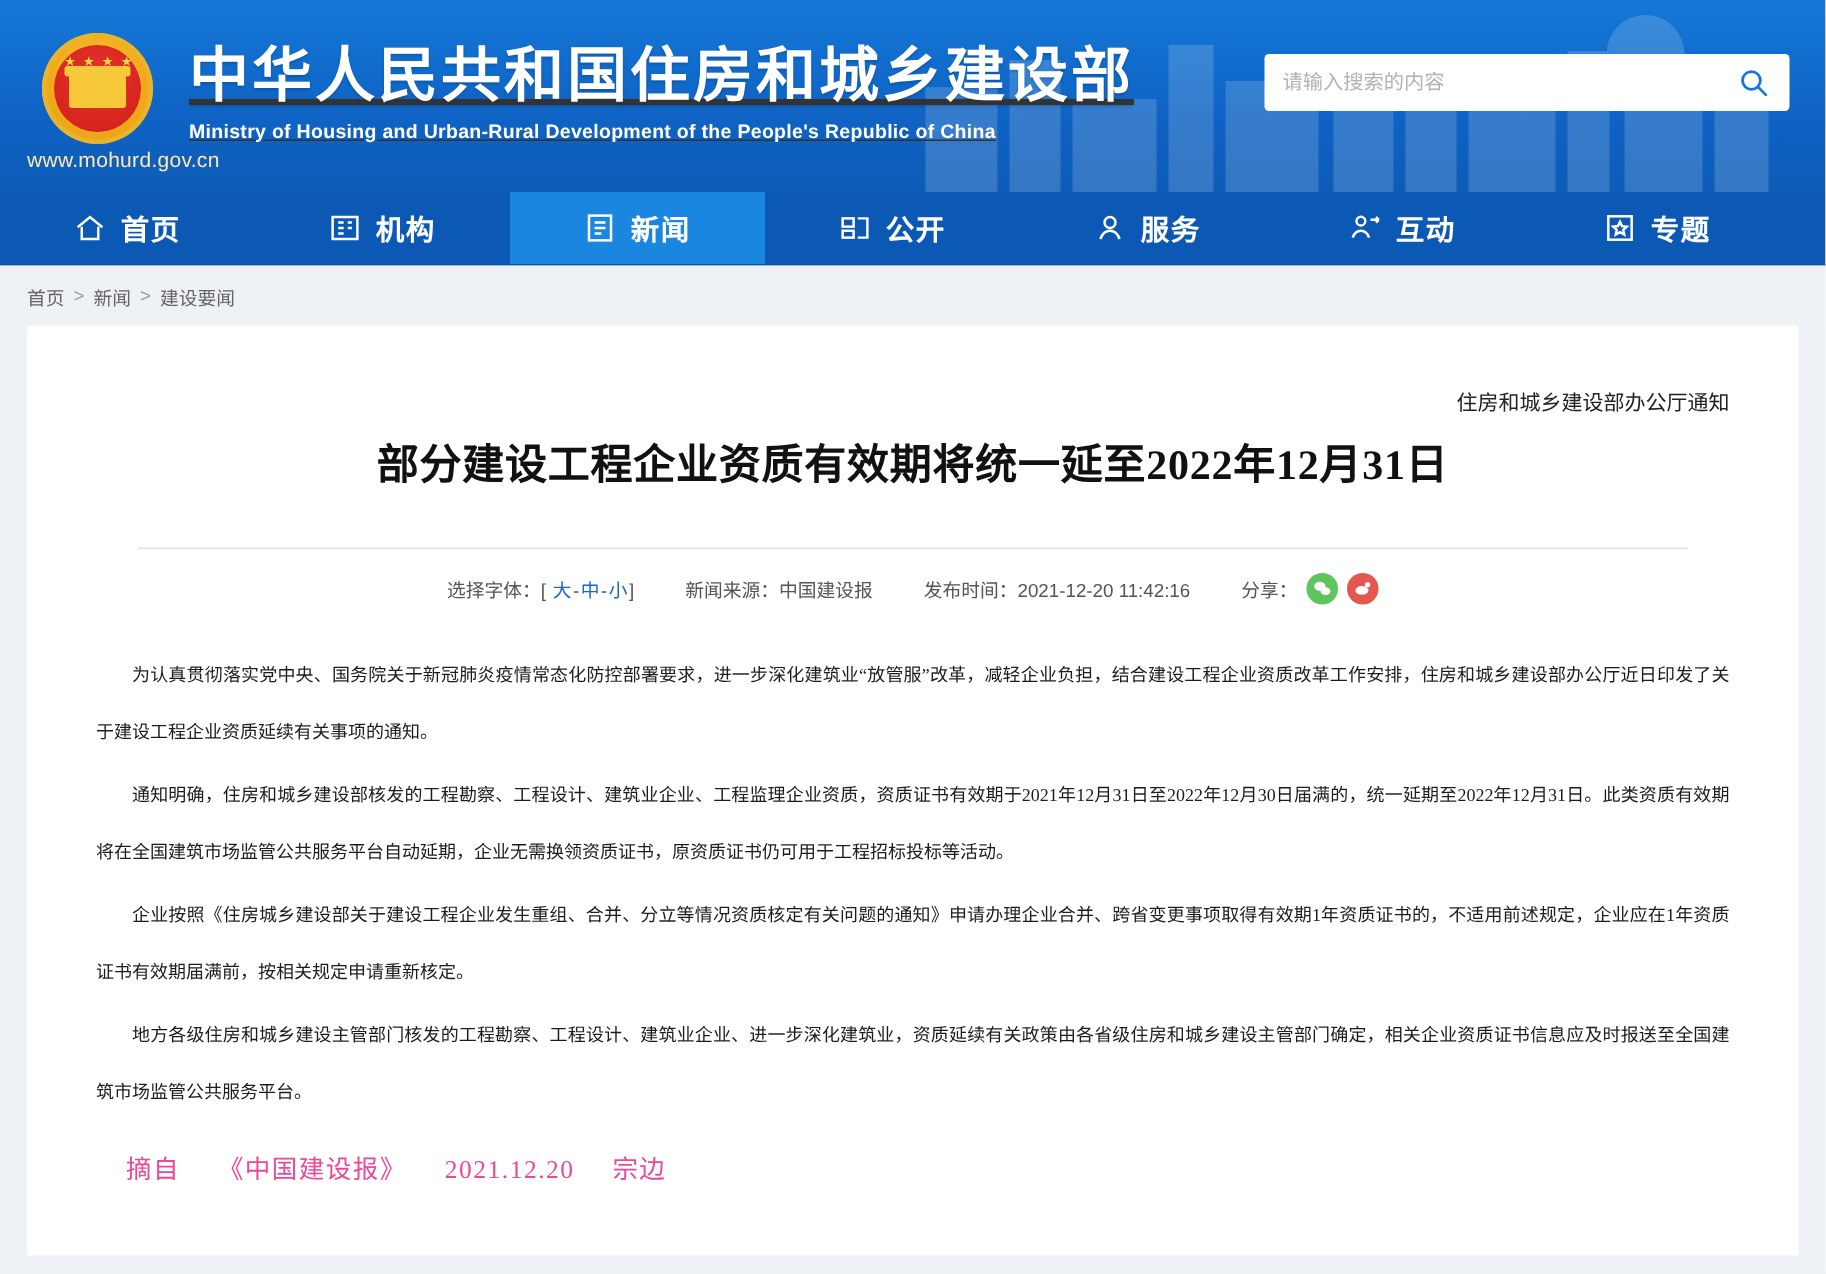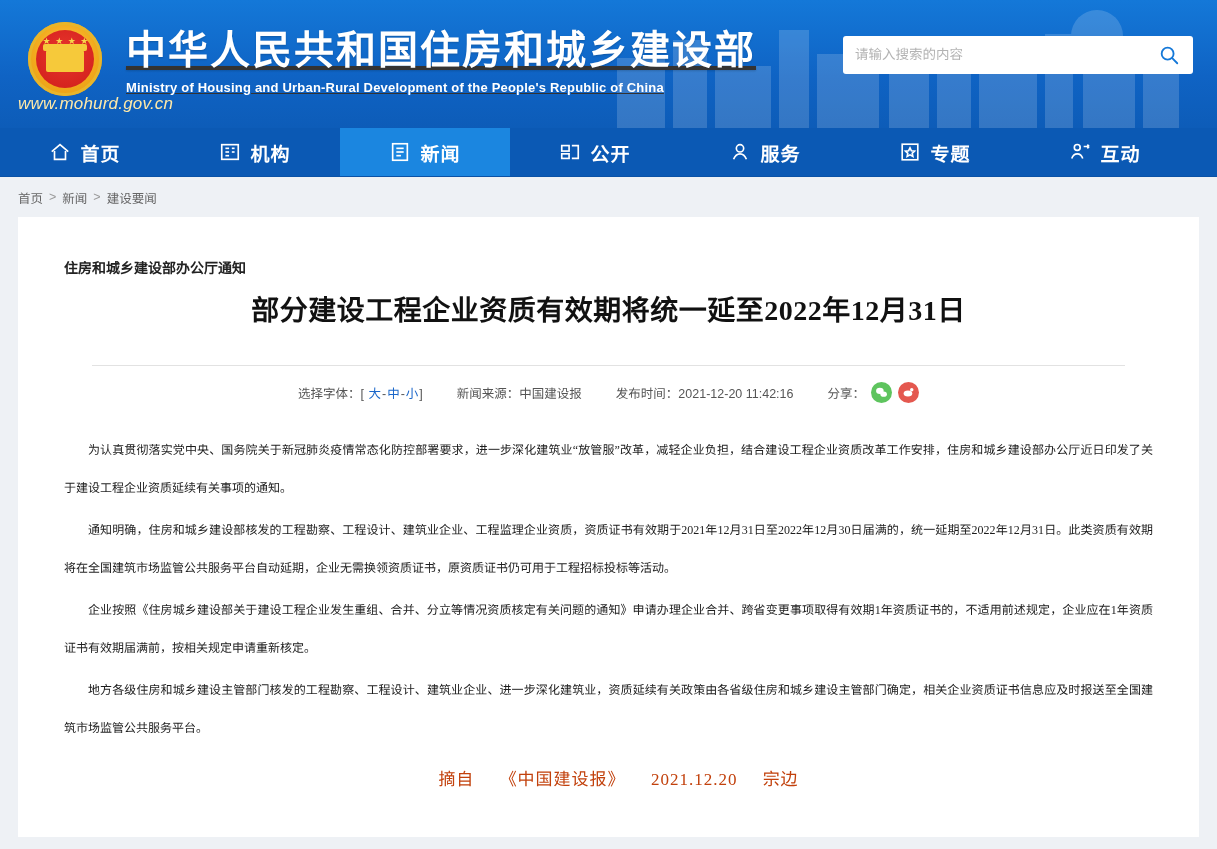--- a/index.html
+++ b/index.html
@@ -80,24 +80,23 @@
     width: 48px;
     font-size: 9px;
     color: #f7d64a;
     letter-spacing: 1px;
     text-align: center;
   }
   .site-url {
     position: absolute;
     left: 18px;
     bottom: 14px;
-    font-size: 17px;
+    font-size: 14px;
     color: #ffe9a8;
     letter-spacing: .2px;
-    font-style: italic;
   }
   .titles {
     margin-left: 6px;
     padding-bottom: 8px;
     text-decoration: underline;
   }
   .title-cn {
     font-family: "Liberation Serif", "DejaVu Serif", serif;
     font-weight: bold;
     font-size: 40px;
@@ -187,24 +186,24 @@
 
   
   .article {
     background: #fff;
     margin: 0 18px;
     min-height: 620px;
     padding: 40px 46px 20px 46px;
     box-sizing: border-box;
   }
   .kicker {
-    text-align: left;
+    text-align: right;
     font-size: 14px;
     color: #222;
-    font-weight: bold;
+    font-weight: normal;
     margin-bottom: 14px;
   }
   .headline {
     text-align: center;
     font-family: "Liberation Serif", "DejaVu Serif", serif;
     font-size: 28px;
     font-weight: bold;
     color: #111;
     letter-spacing: .5px;
     line-height: 40px;
@@ -252,24 +251,24 @@
     line-height: 38px;
     color: #1c1c1c;
     text-align: justify;
   }
   .body-text p {
     margin: 0 0 4px 0;
     text-indent: 2em;
   }
   .signature {
     margin-top: 18px;
-    text-align: center;
+    text-align: left;
     font-family: "Liberation Serif", "DejaVu Serif", serif;
     font-size: 17px;
-    color: #c2410c;
+    color: #ec4899;
     letter-spacing: 1px;
   }
   .signature span { margin-left: 20px; }
 </style>
 </head>
 <body>
 
 <div class="site-header">
   <svg class="header-pattern" viewBox="0 0 620 128" preserveAspectRatio="none">
     <g fill="#ffffff">
@@ -351,32 +350,32 @@
   </div>
   <div class="nav-item">
     <svg width="22" height="22" viewBox="0 0 24 24" fill="none" stroke="#fff" stroke-width="1.8">
       <circle cx="12" cy="8" r="4"></circle>
         <path d="M5 20c1.5-4 4-6 7-6s5.5 2 7 6"></path>
     </svg>
     <span>服务</span>
   </div>
   <div class="nav-item">
     <svg width="22" height="22" viewBox="0 0 24 24" fill="none" stroke="#fff" stroke-width="1.8">
-      <rect x="3.5" y="3.5" width="17" height="17"></rect>
-        <path d="M12 7.5l1.5 3.2 3.4.4-2.5 2.3.7 3.4-3.1-1.7-3.1 1.7.7-3.4L7.1 11l3.4-.4z"></path>
-    </svg>
-    <span>专题</span>
-  </div>
-  <div class="nav-item">
-    <svg width="22" height="22" viewBox="0 0 24 24" fill="none" stroke="#fff" stroke-width="1.8">
       <circle cx="9" cy="7" r="3.2"></circle>
         <path d="M3 19c1.2-3.4 3.4-5 6-5s4.8 1.6 6 5"></path>
         <path d="M16 6h6m0 0-2-2m2 2-2 2"></path>
     </svg>
     <span>互动</span>
+  </div>
+  <div class="nav-item">
+    <svg width="22" height="22" viewBox="0 0 24 24" fill="none" stroke="#fff" stroke-width="1.8">
+      <rect x="3.5" y="3.5" width="17" height="17"></rect>
+        <path d="M12 7.5l1.5 3.2 3.4.4-2.5 2.3.7 3.4-3.1-1.7-3.1 1.7.7-3.4L7.1 11l3.4-.4z"></path>
+    </svg>
+    <span>专题</span>
   </div>
 </div>
 
 <div class="crumb">
   <a>首页</a>
   <span class="sep">&gt;</span>
   <a>新闻</a>
   <span class="sep">&gt;</span>
   <a>建设要闻</a>
 </div>

